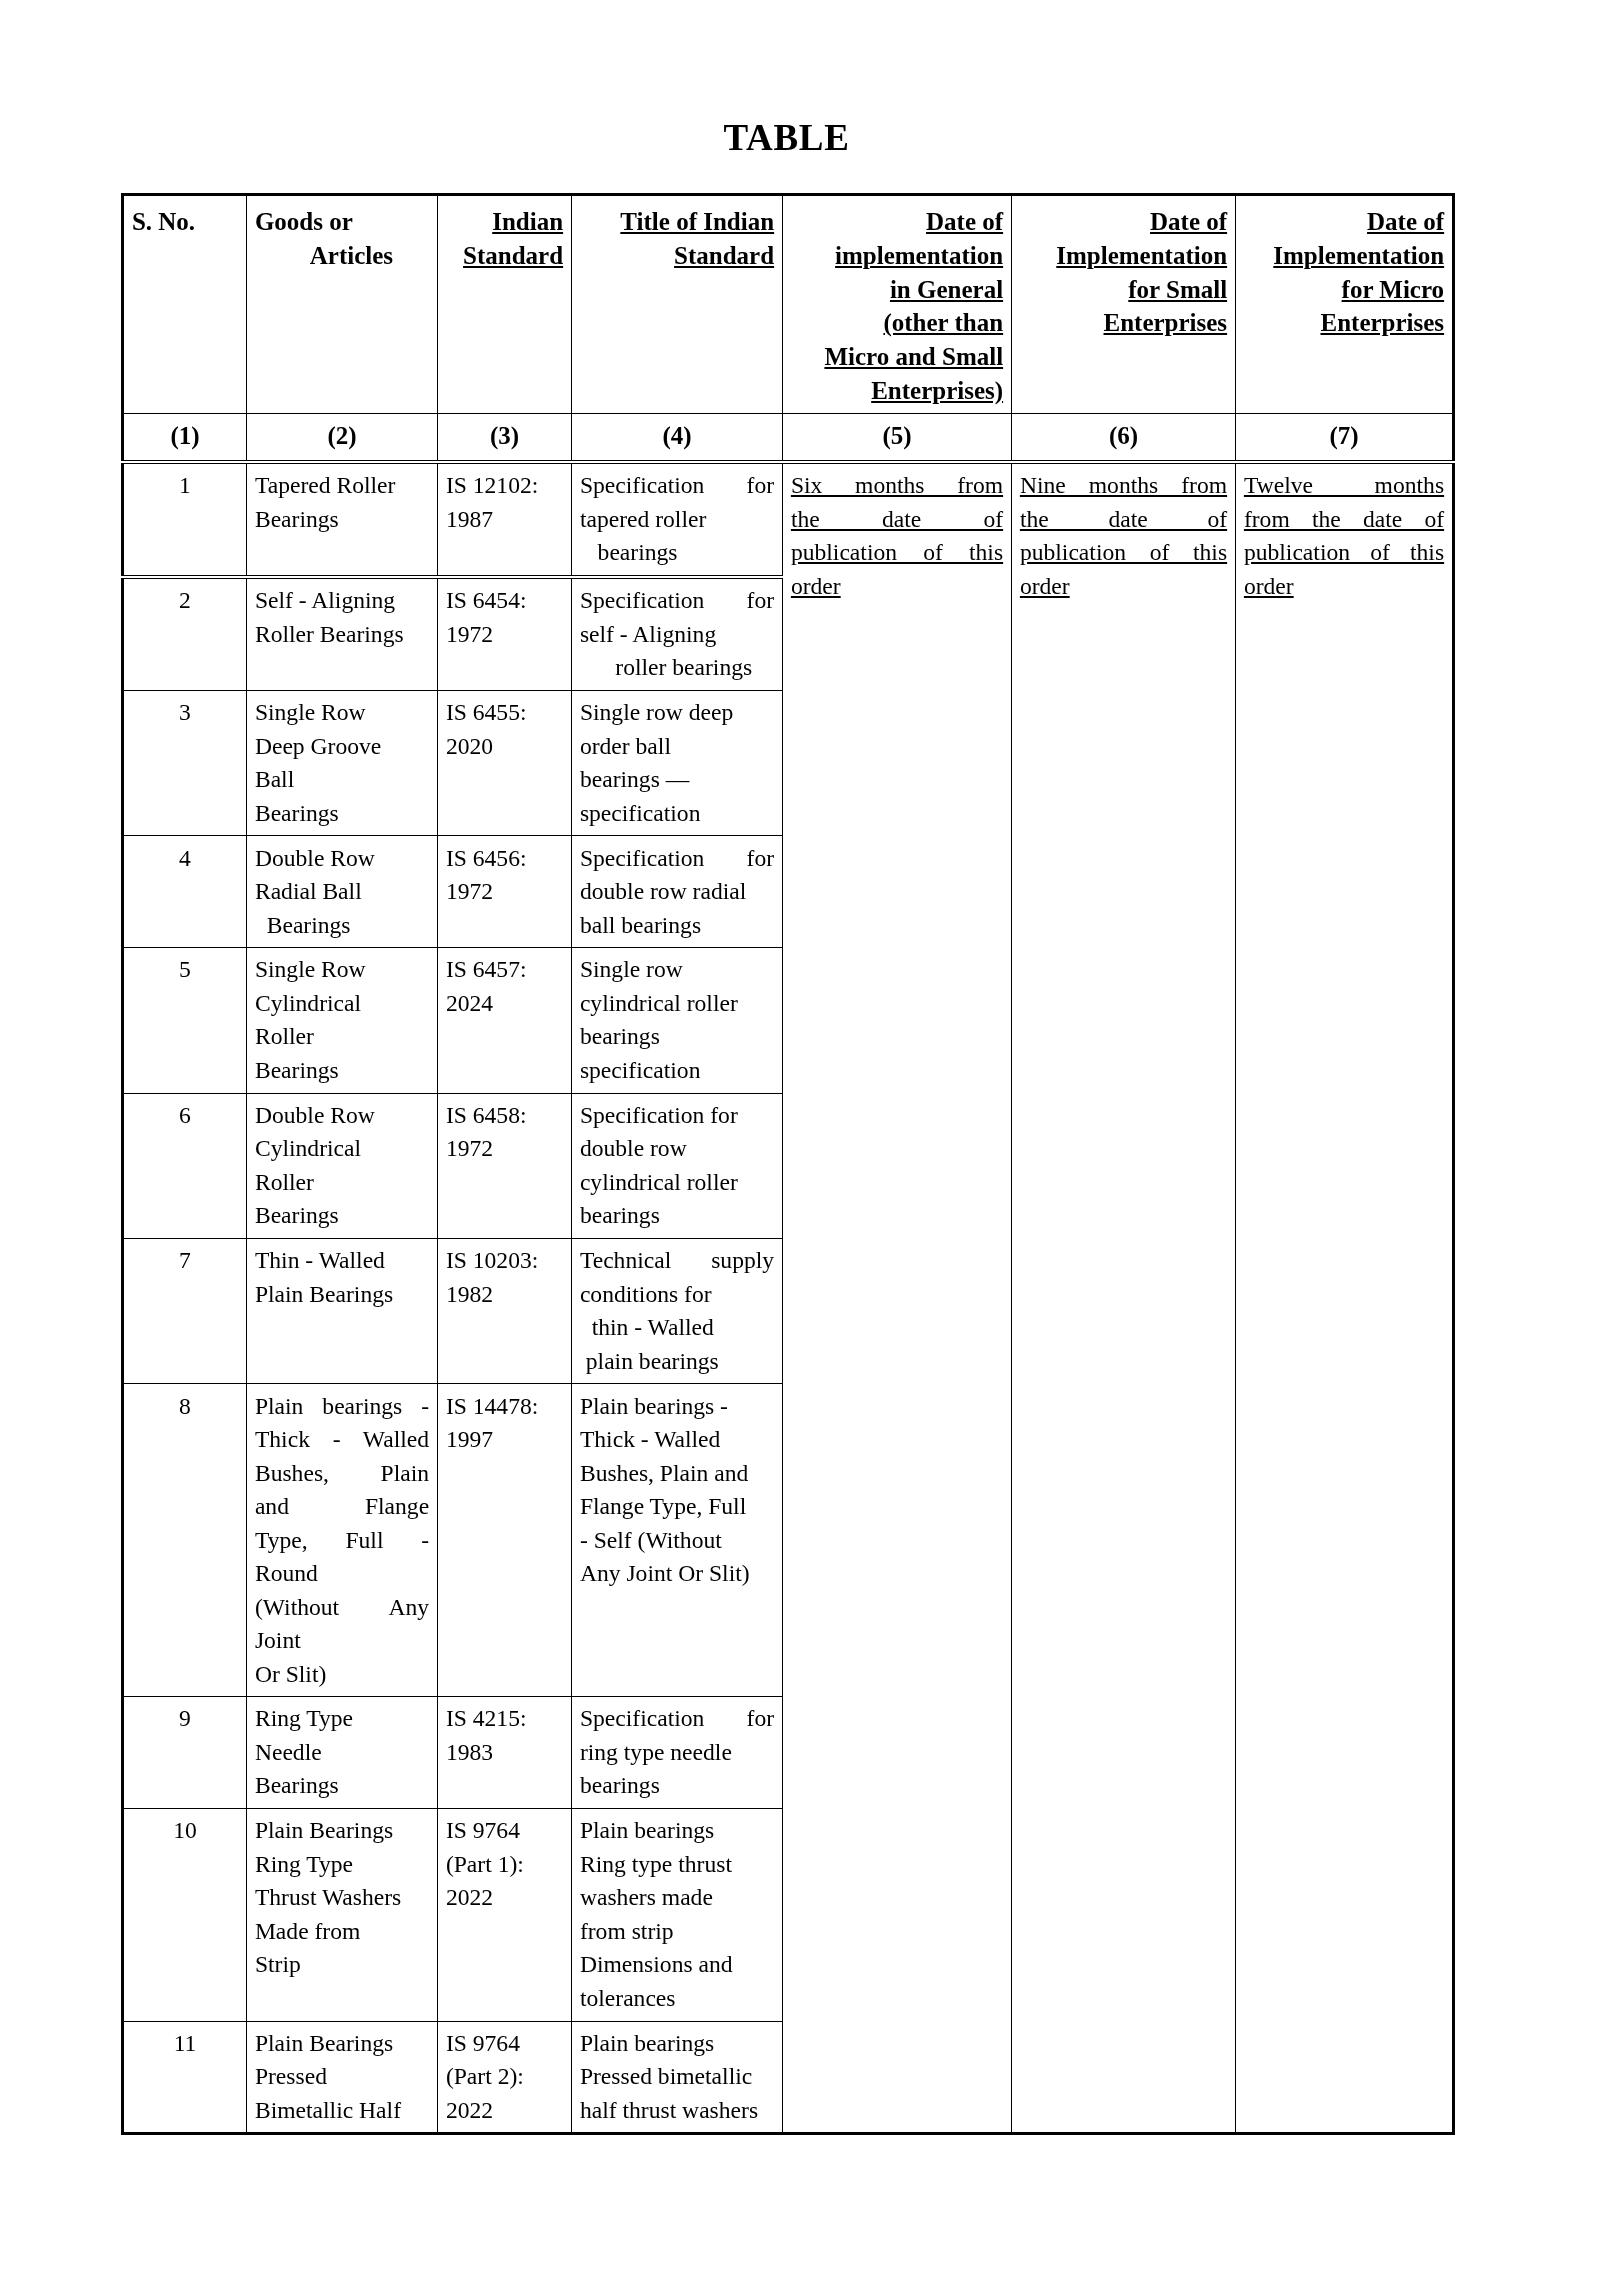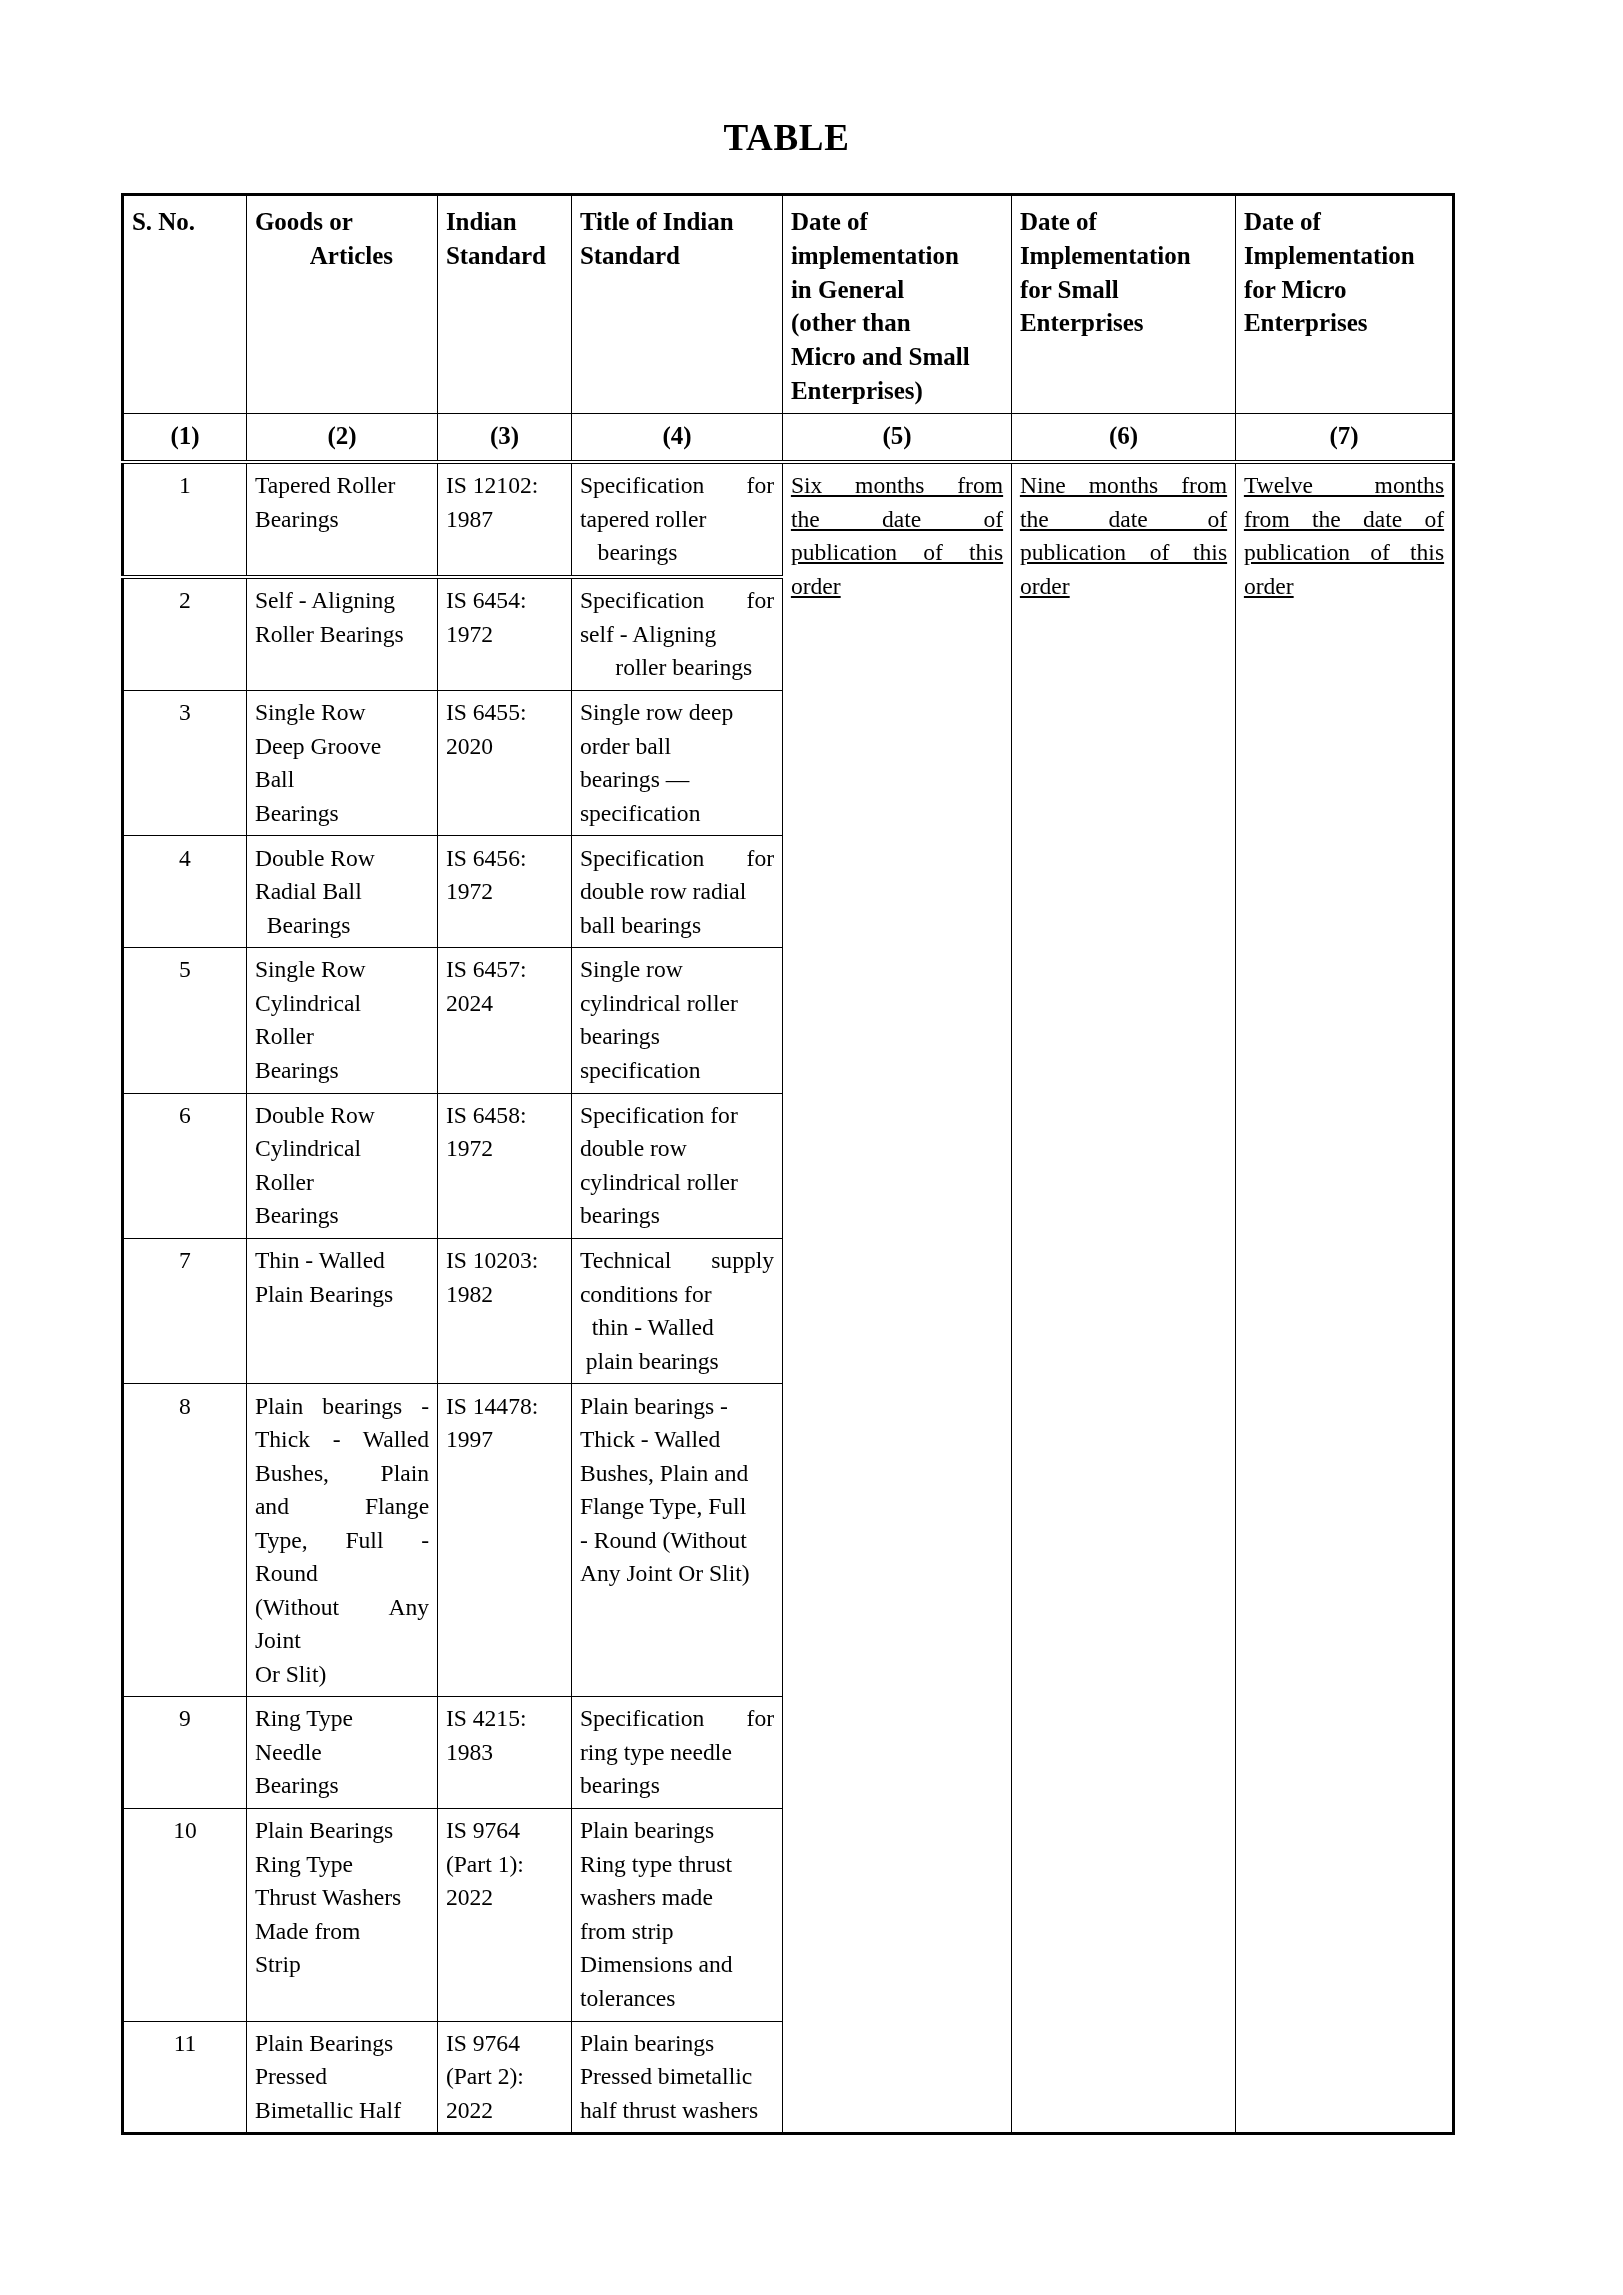--- a/index.html
+++ b/index.html
@@ -43,21 +43,21 @@
     font-weight:bold;
     text-align:center;
     padding:7.9px 0 10.5px 0;
     border-bottom:4.6px double #000;
   }
   .body{
     font-size:23.6px;
     line-height:1.42;
   }
   .c1{text-align:center;margin-left:6px;}
-  .align-center{text-align:left;}
+  .align-center{text-align:right;text-decoration:underline;}
   .align-left{text-align:left;}
   .line{white-space:pre;}
   .line.stretch{
     white-space:normal;
     text-align:justify;
     text-align-last:justify;
   }
   .dbl{border-bottom:4.6px double #000;}
   .merged{vertical-align:top;text-decoration:underline;}
 </style>
@@ -296,21 +296,21 @@
           </td>
           <td class="cell body c3">
             <div class="line">IS 14478:</div>
             <div class="line">1997</div>
           </td>
           <td class="cell body c4">
             <div class="line">Plain bearings -</div>
             <div class="line">Thick - Walled</div>
             <div class="line">Bushes, Plain and</div>
             <div class="line">Flange Type, Full</div>
-            <div class="line">- Round (Without</div>
+            <div class="line">- Self (Without</div>
             <div class="line">Any Joint Or Slit)</div>
           </td>
         </tr>
         <tr>
           <td class="cell body c1">
             <div class="line">9</div>
           </td>
           <td class="cell body c2">
             <div class="line">Ring Type</div>
             <div class="line">Needle</div>

